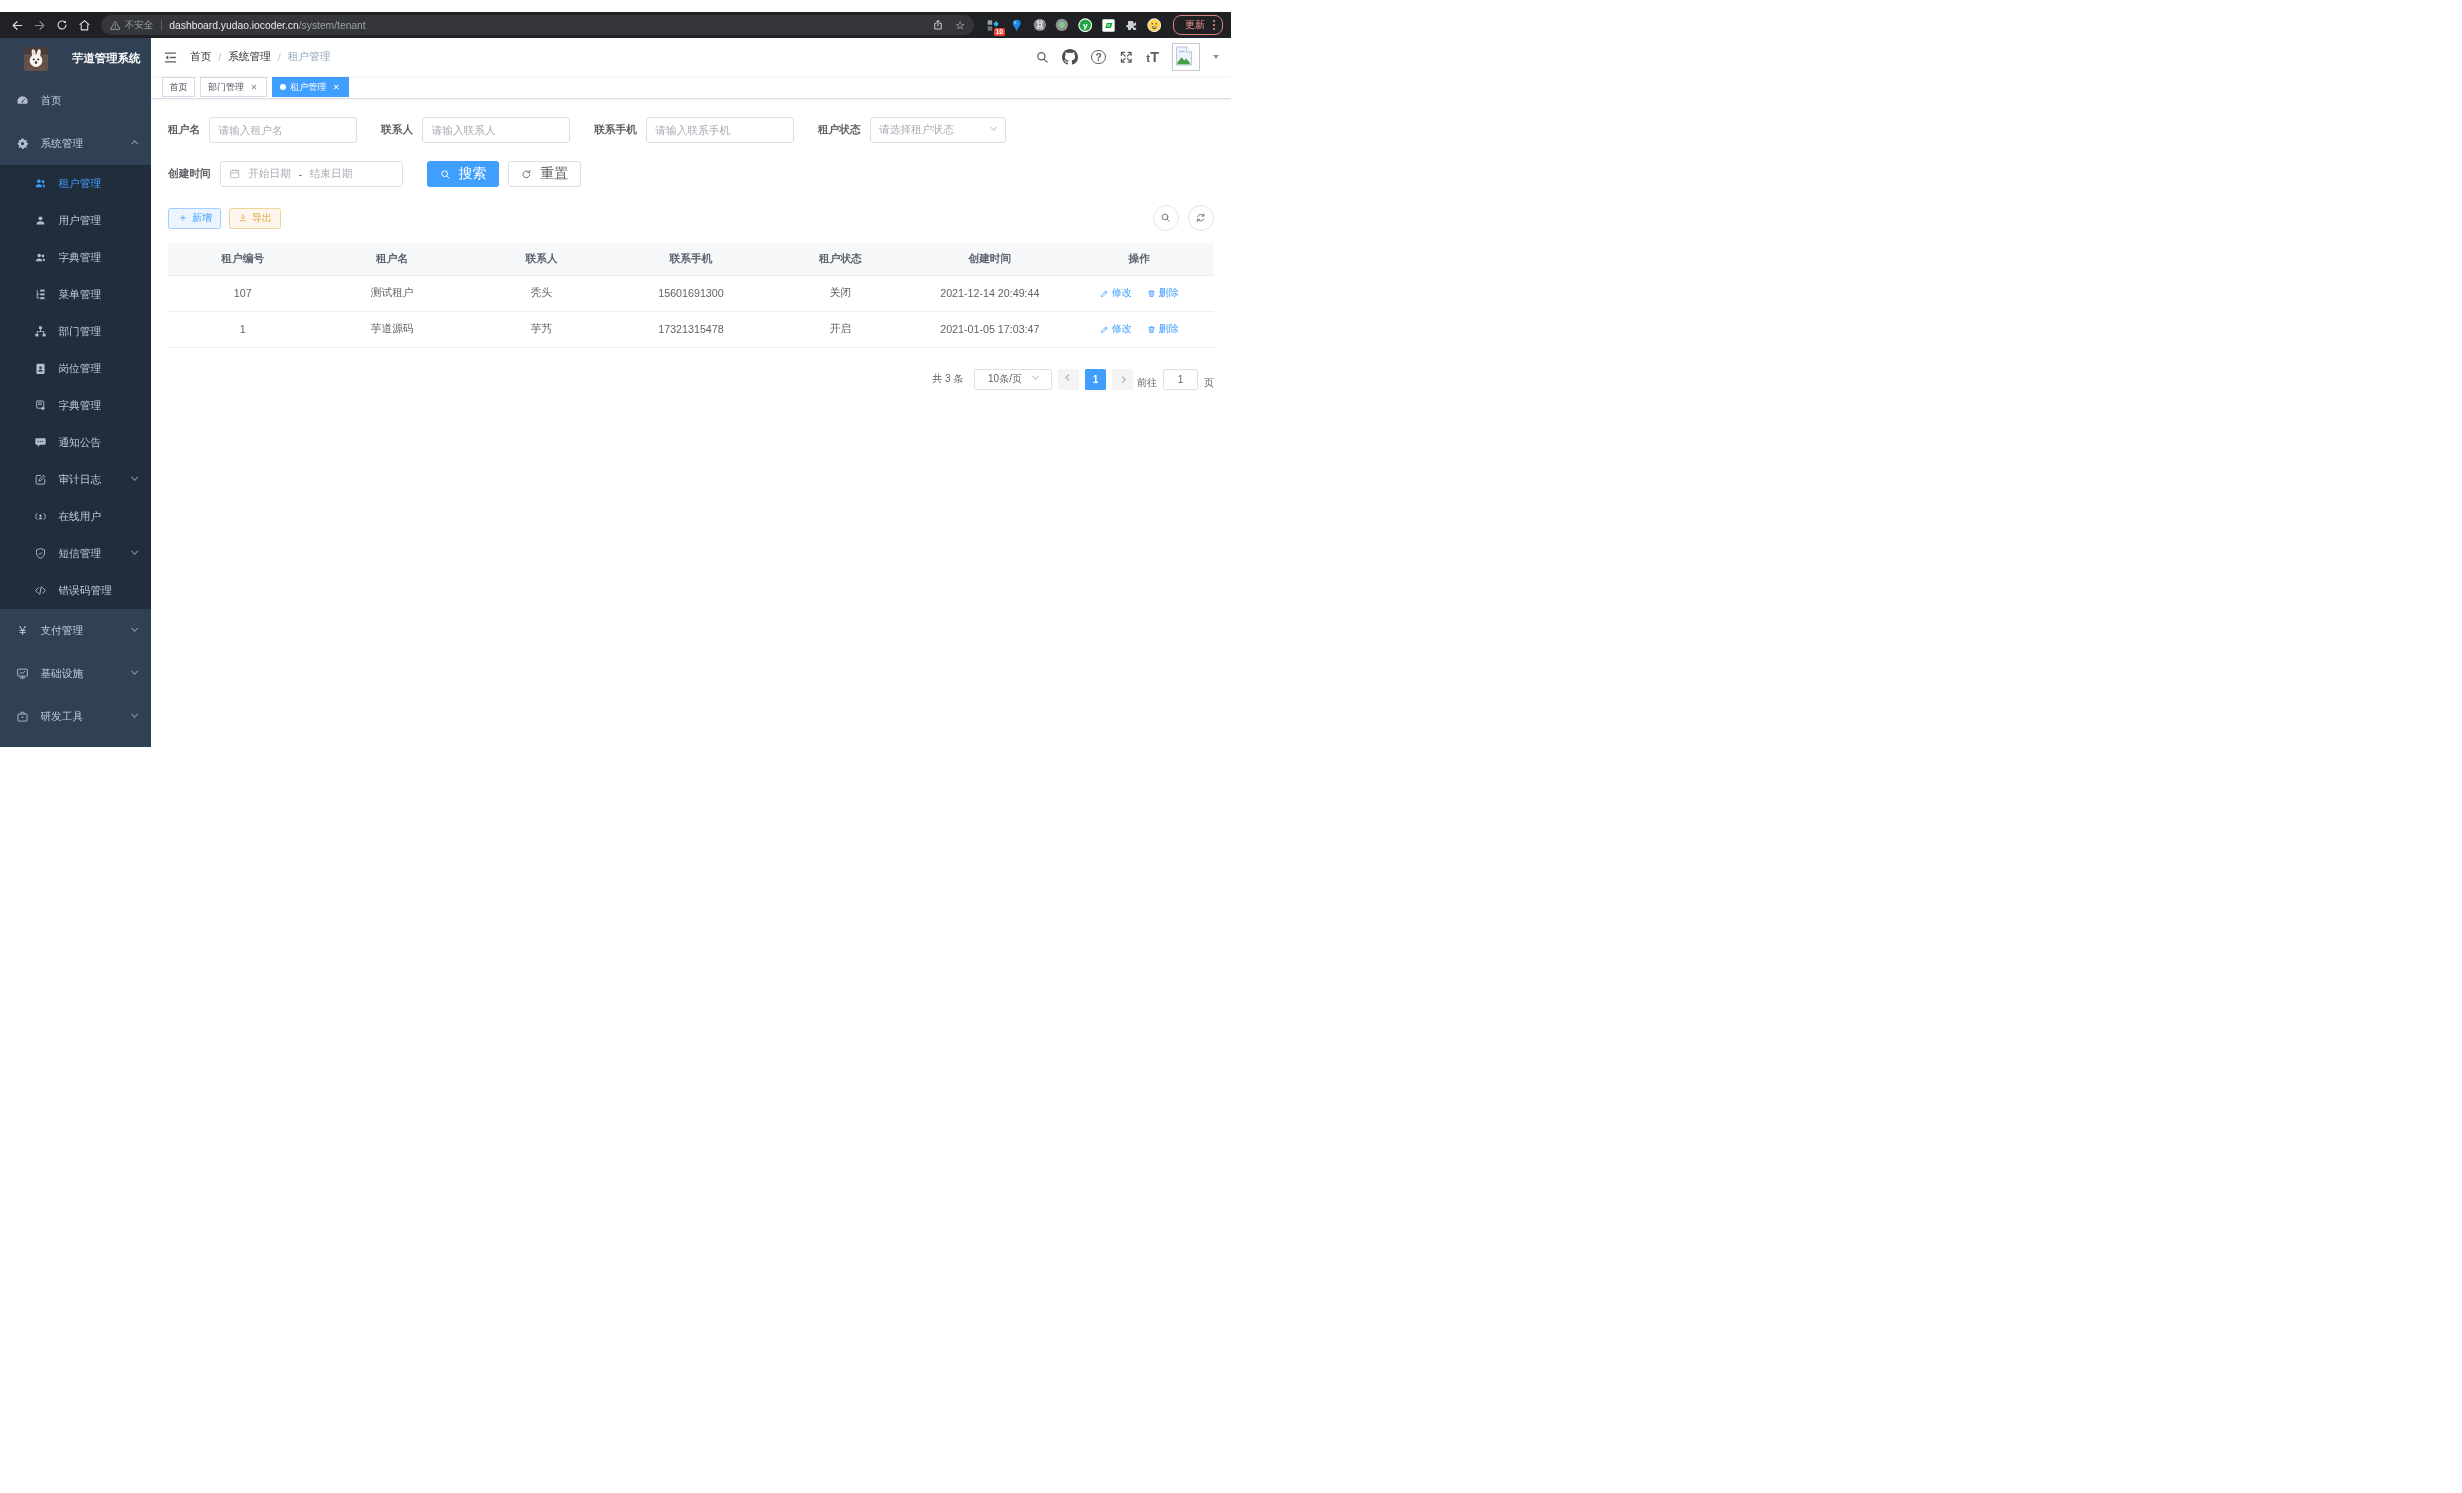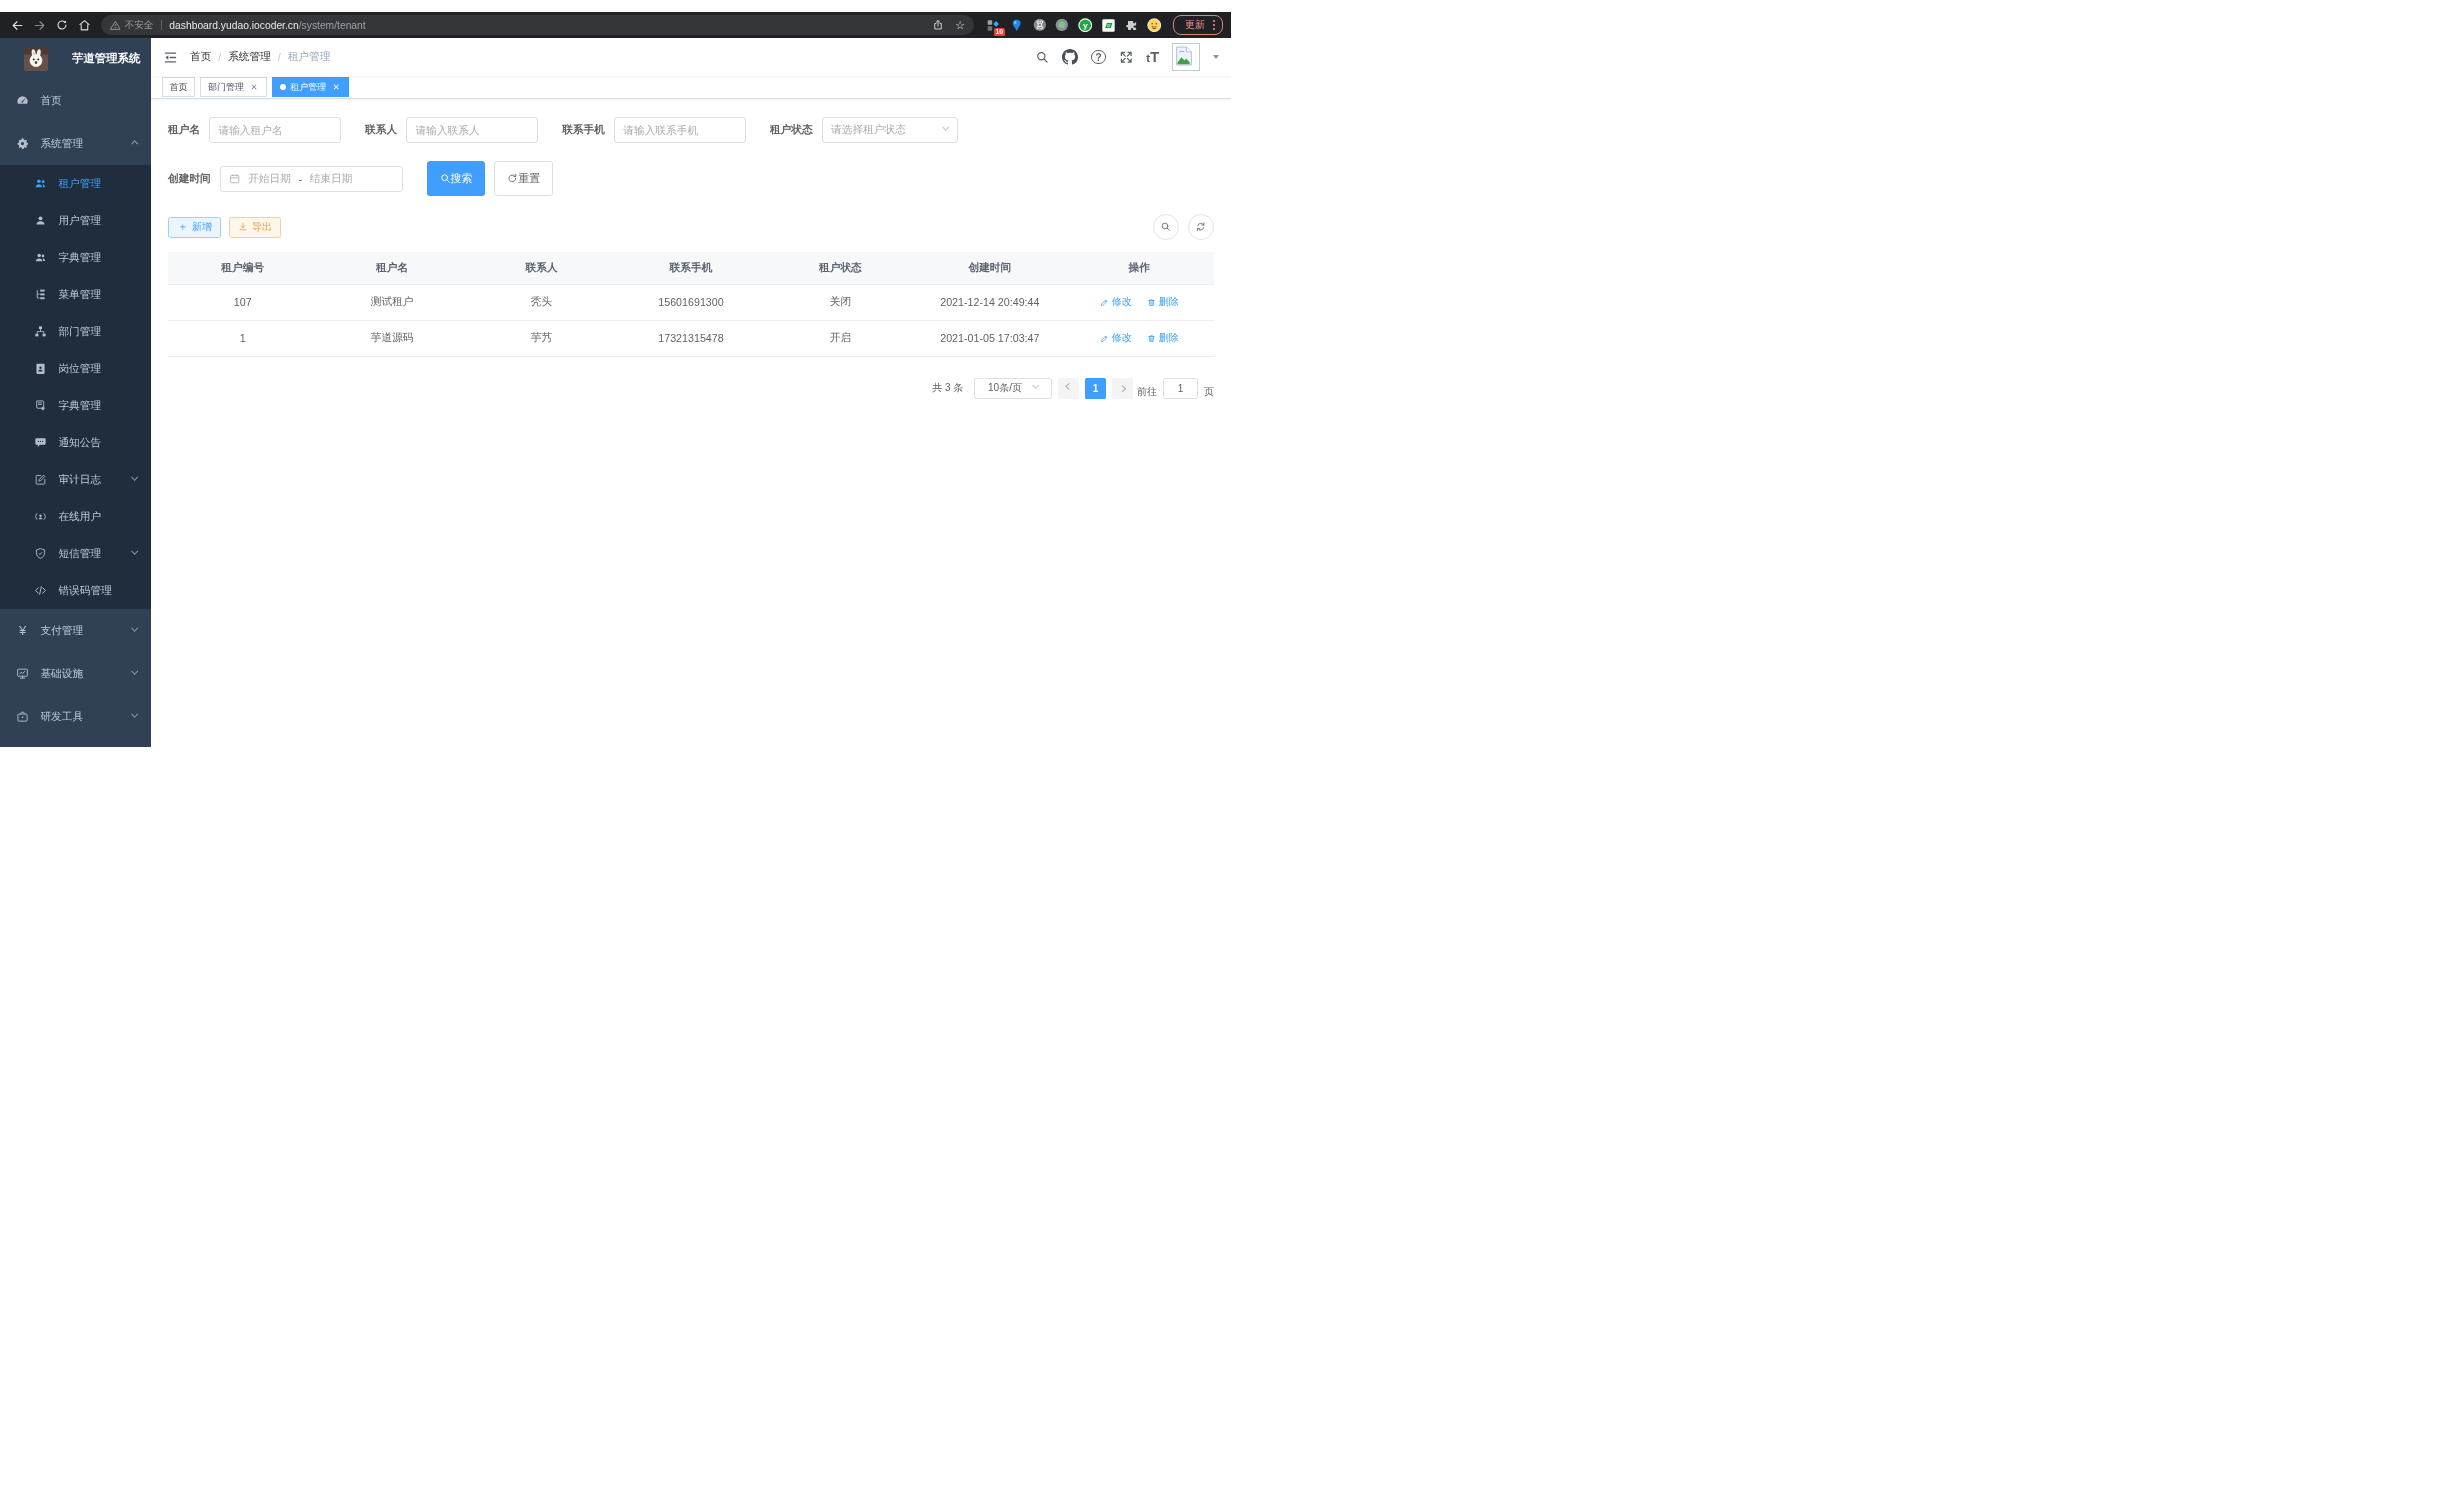--- a/index.html
+++ b/index.html
@@ -63,27 +63,27 @@
   .tag .dot { width:6px; height:6px; border-radius:50%; background:#fff; }
 
   
   .content { padding:18px 17px 0 17px; flex:1; }
   .frow { display:flex; align-items:center; margin-bottom:18px; }
   .fitem { display:flex; align-items:center; margin-right:24px; }
   .flabel { font-size:10.7px; font-weight:600; color:#606266; margin-right:9px; white-space:nowrap; }
   .ibox { height:26px; border:0.8px solid #dcdfe6; border-radius:3px; background:#fff; display:flex; align-items:center; padding:0 8.4px; }
   .ibox input { border:none; outline:none; width:100%; font-size:10.7px; color:#606266; font-family:inherit; }
   .ibox input::placeholder { color:#a8abb2; }
-  .w178 { width:132px; }
+  .w178 { width:148px; }
   .selbox { width:136px; justify-content:space-between; color:#a8abb2; font-size:10.7px; cursor:pointer;text-align:center; }
   .sel-chev { width:5.3px; height:5.3px; border-right:1.1px solid #c0c4cc; border-bottom:1.1px solid #c0c4cc; transform:rotate(45deg) translate(-1.5px,-1.5px); }
   .datebox { width:183px; gap:7.6px; color:#a8abb2; font-size:10.7px; cursor:text; }
   .datebox .dsep { color:#606266; }
 
-  .btn { height:35px; border-radius:3px; border:0.8px solid transparent; display:inline-flex; align-items:center; justify-content:center; gap:0; padding:0 12px; font-size:11px; cursor:pointer; font-family:inherit; }
+  .btn { height:26px; border-radius:3px; border:0.8px solid transparent; display:inline-flex; align-items:center; justify-content:center; gap:8px; padding:0 12px; font-size:14px; cursor:pointer; font-family:inherit; }
   .btn-primary { background:#409eff; color:#fff; }
   .btn-plain { background:#fff; border-color:#dcdfe6; color:#606266; }
   .btn-sm { height:21px; font-size:10px; padding:0 8.4px; border-radius:2.3px; gap:3.8px; }
   .btn-add { background:#ecf5ff; border-color:#a0cfff; color:#409eff; }
   .btn-export { background:#fdf6ec; border-color:#f3d19e; color:#e6a23c; margin-left:7.6px; }
 
   .action-row { display:flex; align-items:center; margin-bottom:12px; }
   .tool-circles { margin-left:auto; display:flex; gap:9px; }
   .circle-btn { width:26px; height:26px; border:0.8px solid #e0e4ea; border-radius:50%; background:#fff; display:flex; align-items:center; justify-content:center; color:#5f6b77; cursor:pointer; }
 

